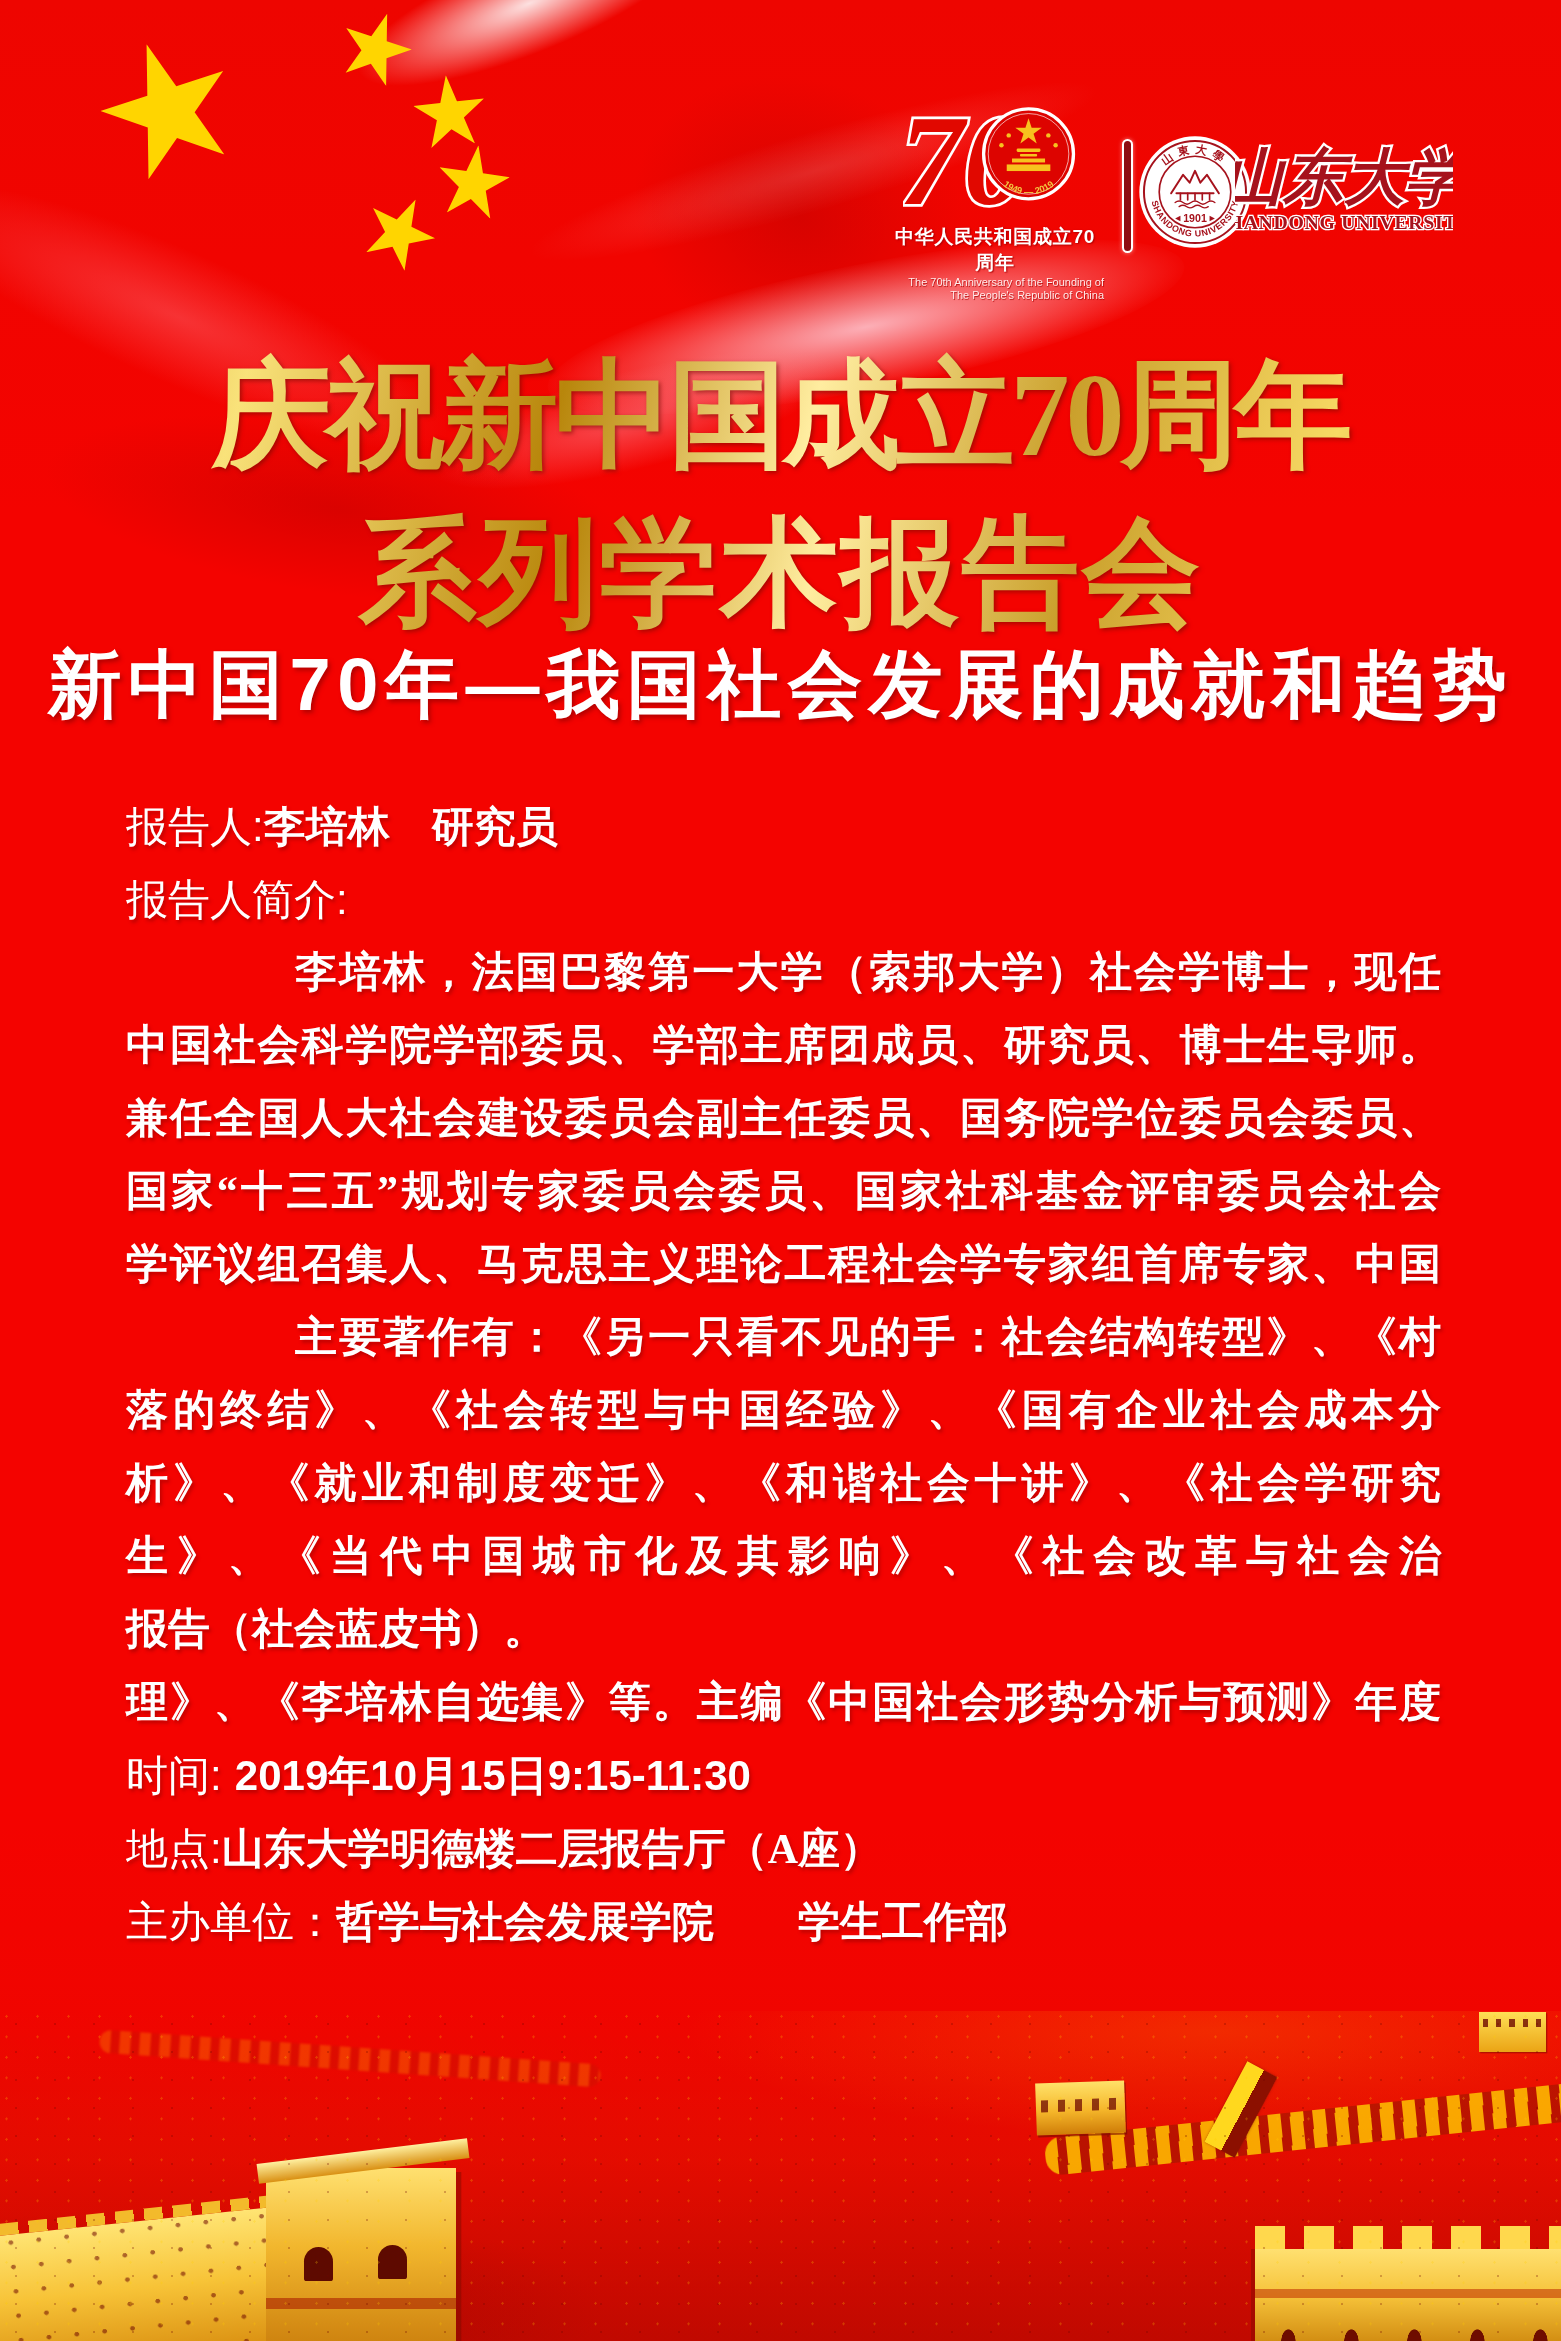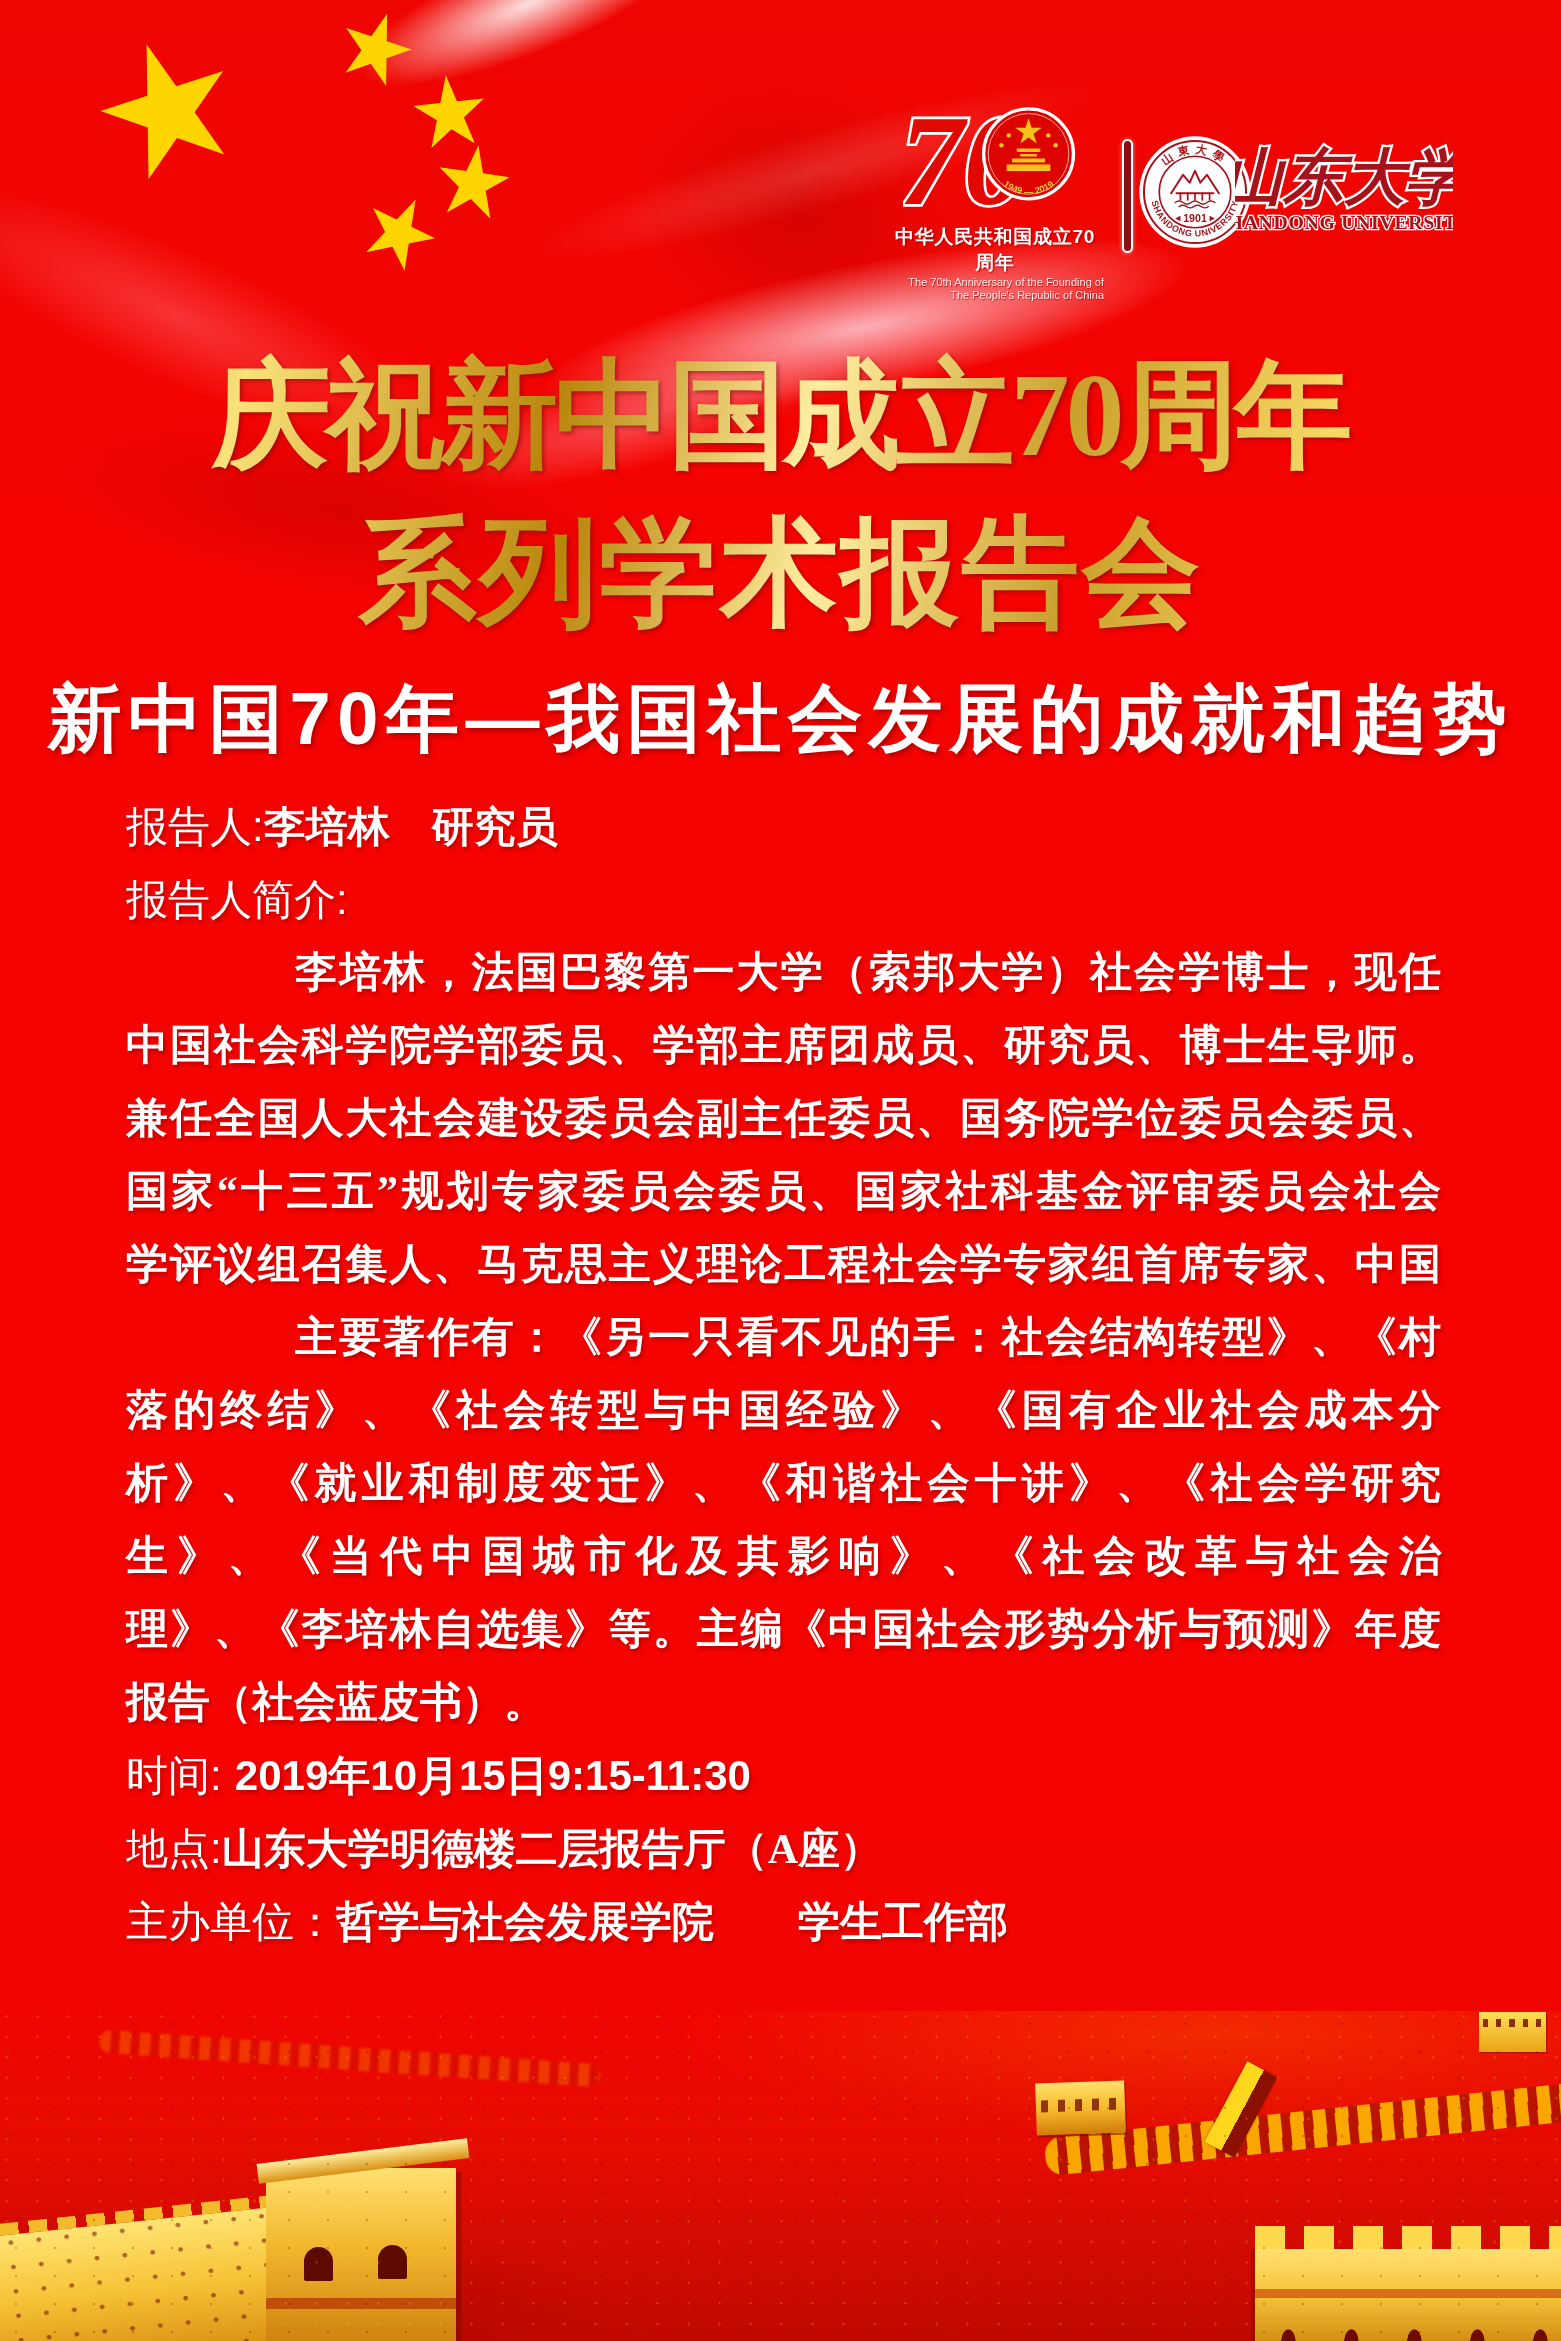--- a/index.html
+++ b/index.html
@@ -44,21 +44,21 @@
   .seal{position:absolute;left:1138px;top:135px;}
   .sdu-name{position:absolute;left:1235px;top:140px;}
   
   .gold-line{position:absolute;left:0;width:1561px;text-align:center;font-weight:bold;
     font-family:"Liberation Serif", serif;
     background:linear-gradient(105deg,#c79422 0%,#f9e27a 16%,#b8860b 36%,#ffeda0 52%,#caa02c 68%,#f7d964 85%,#a97916 100%);
     -webkit-background-clip:text;background-clip:text;color:transparent;
     filter:drop-shadow(2px 2.6px 2px rgba(110,10,0,.55));}
   .gold-1{top:336px;font-size:118px;letter-spacing:-4px;}
   .gold-2{top:494px;font-size:118px;letter-spacing:2.6px;}
-  .main-title{position:absolute;left:0;top:670px;width:1561px;text-align:center;
+  .main-title{position:absolute;left:0;top:636px;width:1561px;text-align:center;
     font-size:74px;font-weight:900;color:#ffffff;letter-spacing:6.6px;
     text-shadow:2.6px 3.3px 4px rgba(130,0,0,.55);}
   
   .textblock{position:absolute;left:126px;top:790px;width:1315px;color:#ffffff;
     text-shadow:2px 2.6px 3.3px rgba(130,0,0,.45);}
   .row{height:73px;line-height:73px;font-size:42px;white-space:nowrap;}
   .lab{font-weight:normal;font-family:"Liberation Sans", sans-serif;}
   .lab.gap{margin-right:13.2px;}
   .sansv{font-weight:bold;}
   .serifv{font-family:"Liberation Serif", serif;font-weight:bold;}
@@ -210,22 +210,22 @@
     </div>
     <div class="row bio j ind">李培林，法国巴黎第一大学（索邦大学）社会学博士，现任</div>
     <div class="row bio j">中国社会科学院学部委员、学部主席团成员、研究员、博士生导师。</div>
     <div class="row bio j">兼任全国人大社会建设委员会副主任委员、国务院学位委员会委员、</div>
     <div class="row bio j">国家“十三五”规划专家委员会委员、国家社科基金评审委员会社会</div>
     <div class="row bio j">学评议组召集人、马克思主义理论工程社会学专家组首席专家、中国</div>
     <div class="row bio j ind">主要著作有：《另一只看不见的手：社会结构转型》、《村</div>
     <div class="row bio j">落的终结》、《社会转型与中国经验》、《国有企业社会成本分</div>
     <div class="row bio j">析》、《就业和制度变迁》、《和谐社会十讲》、《社会学研究</div>
     <div class="row bio j">生》、《当代中国城市化及其影响》、《社会改革与社会治</div>
+    <div class="row bio">报告（社会蓝皮书）。</div>
     <div class="row bio j">理》、《李培林自选集》等。主编《中国社会形势分析与预测》年度</div>
-    <div class="row bio">报告（社会蓝皮书）。</div>
     <div class="row">
       <span class="lab gap">时间:</span><span class="sansv">2019年10月15日9:15-11:30</span>
     </div>
     <div class="row">
       <span class="lab">地点:</span><span class="serifv">山东大学明德楼二层报告厅（A座）</span>
     </div>
     <div class="row">
       <span class="lab">主办单位：</span><span class="serifv">哲学与社会发展学院　　学生工作部</span>
     </div>
   </div>

